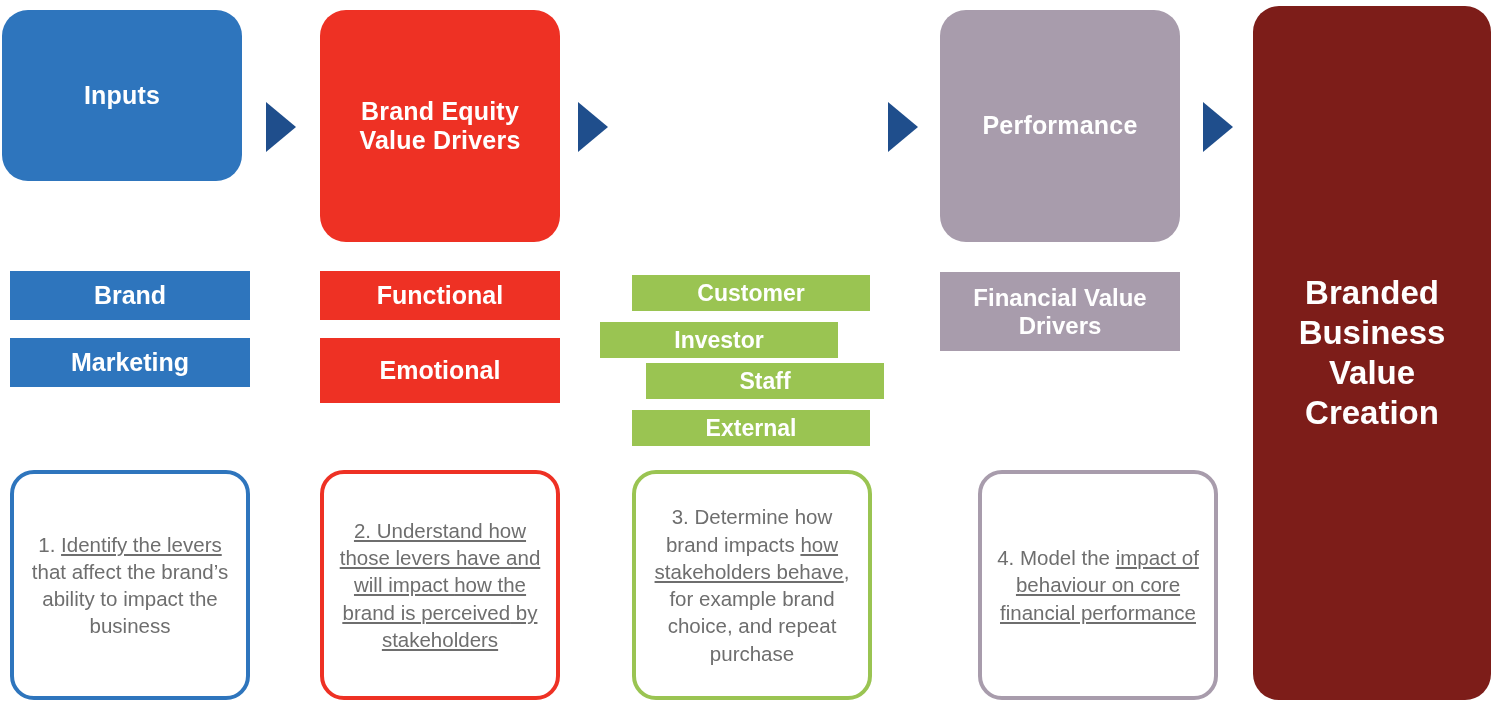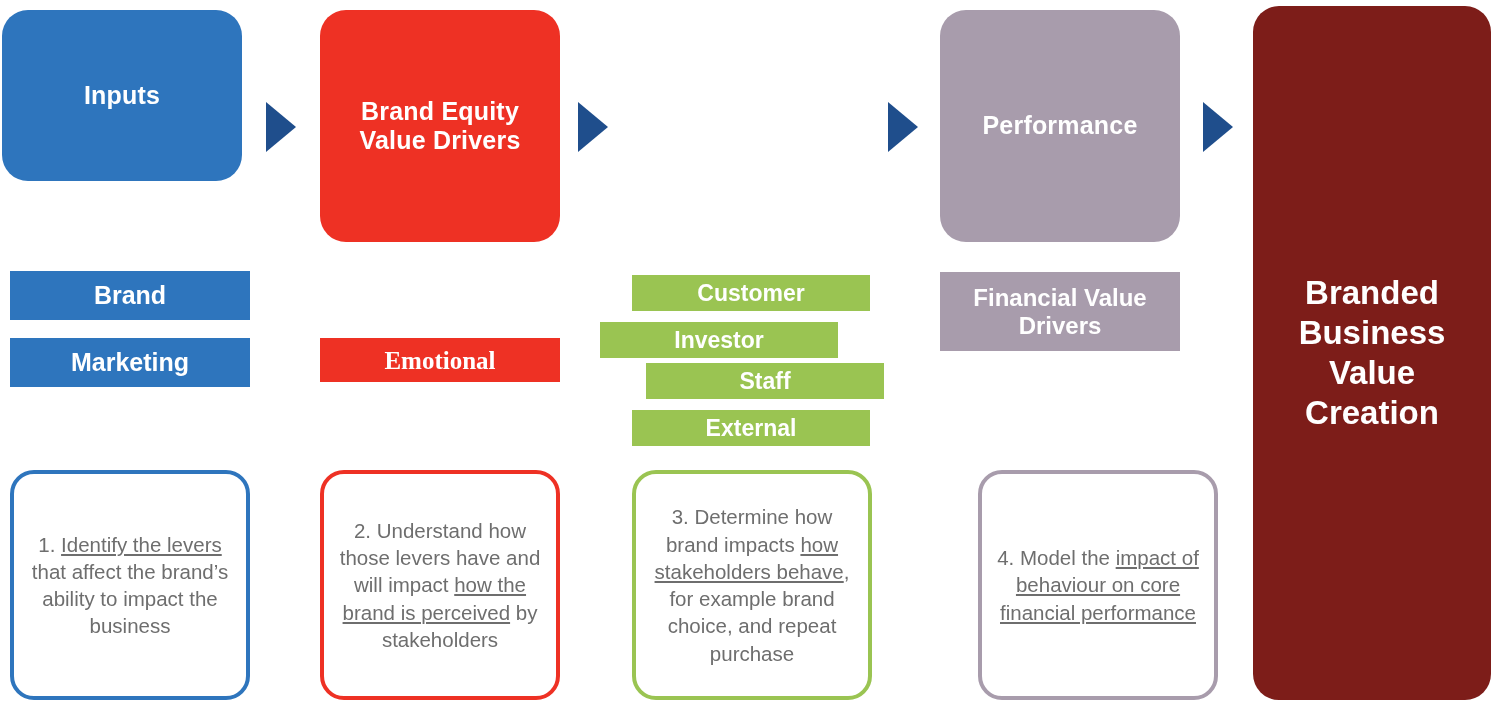--- a/index.html
+++ b/index.html
@@ -89,21 +89,21 @@
     padding: 16px 6px;
   }
   .tag-blue  { background: #2E75BD; }
   .tag-red   { background: #EE3124; }
   .tag-green { background: #9AC452; }
   .tag-gray  { background: #A89CAC; }
 
   .tag-blue-1  { left: 10px;  top: 271px; width: 240px; height: 49px; font-size: 25px; }
   .tag-blue-2  { left: 10px;  top: 338px; width: 240px; height: 49px; font-size: 25px; }
   .tag-red-1   { left: 320px; top: 271px; width: 240px; height: 49px; font-size: 25px; }
-  .tag-red-2   { left: 320px; top: 338px; width: 240px; height: 44px; font-size: 25px; font-family: Liberation Serif, serif; }
+  .tag-red-2   { left: 320px; top: 338px; width: 240px; height: 65px; font-size: 25px; }
 
   .tag-green-1 { left: 632px; top: 275px; width: 238px; height: 36px; font-size: 23px; }
   .tag-green-2 { left: 600px; top: 322px; width: 238px; height: 36px; font-size: 23px; }
   .tag-green-3 { left: 646px; top: 363px; width: 238px; height: 36px; font-size: 23px; }
   .tag-green-4 { left: 632px; top: 410px; width: 238px; height: 36px; font-size: 23px; }
 
   .tag-gray-1  { left: 940px; top: 272px; width: 240px; height: 79px; font-size: 24px; }
 
   
   .desc-box {
@@ -118,21 +118,21 @@
     display: flex;
     align-items: center;
     justify-content: center;
     text-align: center;
     color: #6E6E6E;
     font-size: 20.5px;
     line-height: 1.33;
     padding: 8px 13px;
   }
   .desc-1 { left: 10px;  border-color: #2E75BD; }
-  .desc-2 { left: 320px; border-color: #EE3124; }
+  .desc-2 { left: 320px; border-color: #EE3124; text-decoration: underline; }
   .desc-3 { left: 632px; border-color: #9AC452; }
   .desc-4 { left: 978px; border-color: #A89CAC; }
 
   .desc-box .u { text-decoration: underline; }
   .desc-text { display: block; }
 </style>
 </head>
 <body>
 
 <div id="stage">
@@ -156,20 +156,23 @@
     <span>Branded Business Value Creation</span>
   </div>
 
   <div class="tag-bar tag-blue tag-blue-1">
     <span>Brand</span>
   </div>
   <div class="tag-bar tag-blue tag-blue-2">
     <span>Marketing</span>
   </div>
 
+  <div class="tag-bar tag-red tag-red-1">
+    <span>Functional</span>
+  </div>
   <div class="tag-bar tag-red tag-red-2">
     <span>Emotional</span>
   </div>
 
   <div class="tag-bar tag-green tag-green-1">
     <span>Customer</span>
   </div>
   <div class="tag-bar tag-green tag-green-2">
     <span>Investor</span>
   </div>

